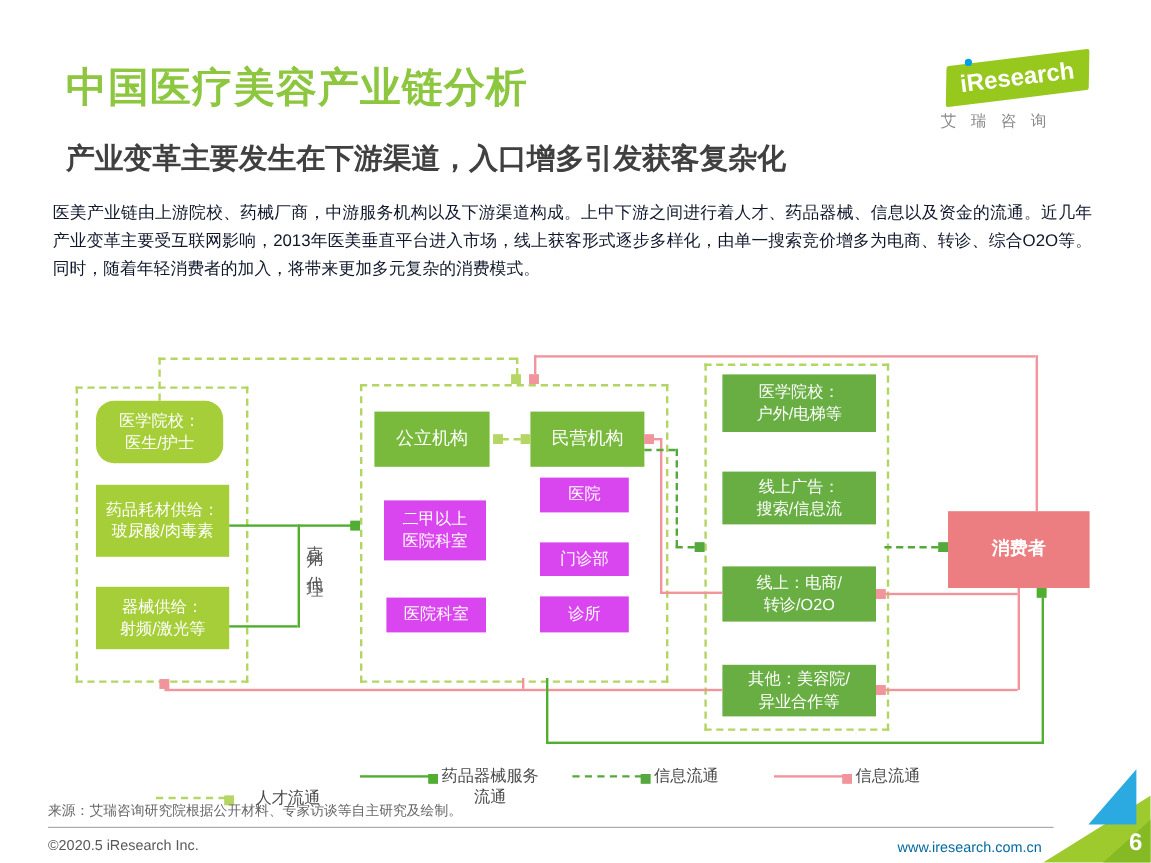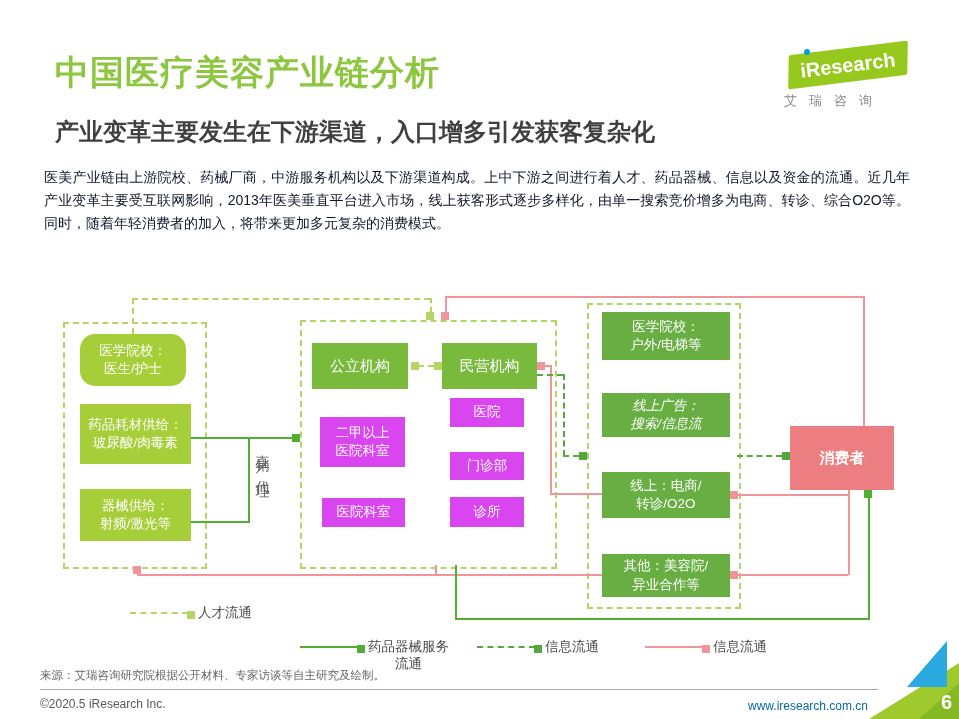--- a/index.html
+++ b/index.html
@@ -111,28 +111,28 @@
     <div class="box box-midgreen" style="left:402px;top:58px;width:95px;height:46px;">民营机构</div>
     <div class="box box-pale" style="left:280px;top:132px;width:85px;height:50px;">二甲以上
 医院科室</div>
     <div class="box box-pale" style="left:282px;top:213px;width:83px;height:29px;">医院科室</div>
     <div class="box box-pale" style="left:410px;top:113px;width:74px;height:29px;">医院</div>
     <div class="box box-pale" style="left:410px;top:167px;width:74px;height:28px;">门诊部</div>
     <div class="box box-pale" style="left:410px;top:212px;width:74px;height:30px;">诊所</div>
 
     <div class="box box-right" style="left:562px;top:27px;width:128px;height:48px;">医学院校：
 户外/电梯等</div>
-    <div class="box box-right" style="left:562px;top:108px;width:128px;height:44px;font-style:italic;">线上广告：
+    <div class="box box-right" style="left:562px;top:108px;width:128px;height:44px;">线上广告：
 搜索/信息流</div>
     <div class="box box-right" style="left:562px;top:187px;width:128px;height:46px;">线上：电商/
 转诊/O2O</div>
     <div class="box box-right" style="left:562px;top:269px;width:128px;height:43px;">其他：美容院/
 异业合作等</div>
 
-    <div class="box box-pink" style="left:750px;top:141px;width:104px;height:64px;text-align:center;">消费者</div>
+    <div class="box box-pink" style="left:750px;top:141px;width:118px;height:64px;text-align:center;">消费者</div>
 
     <div class="vl dash-lg" style="left:92px;top:13px;height:36px;"></div>
     <div class="hl dash-lg" style="left:92px;top:13px;width:298px;"></div>
     <div class="vl dash-lg" style="left:390px;top:13px;height:14px;"></div>
     <div class="ah ah-d c-lg" style="left:386px;top:27px;"></div>
 
     <div class="vl solid-p" style="left:823px;top:11px;height:130px;"></div>
     <div class="hl solid-p" style="left:405px;top:11px;width:418px;"></div>
     <div class="vl solid-p" style="left:405px;top:11px;height:16px;"></div>
     <div class="ah ah-d c-p" style="left:401px;top:27px;"></div>
@@ -167,21 +167,21 @@
     <div class="hl solid-p" style="left:97px;top:289px;width:465px;"></div>
     <div class="ah ah-u c-p" style="left:93px;top:281px;"></div>
     <div class="vl solid-p" style="left:395px;top:280px;height:9px;"></div>
 
     <div class="vl solid-g" style="left:415px;top:280px;height:55px;"></div>
     <div class="hl solid-g" style="left:415px;top:333px;width:415px;"></div>
     <div class="vl solid-g" style="left:828px;top:213px;height:122px;"></div>
     <div class="ah ah-u c-g" style="left:824px;top:205px;"></div>
   </div>
 
-  <div class="legend-item" style="left:130px;top:604px;">
+  <div class="legend-item" style="left:130px;top:656px;gap:15px;">
     <div class="legend-arrow" style="border-top:2px dashed #b5d665;">
         <div class="ah ah-r c-lg"></div>
       </div>
     <div class="legend-label">人才流通</div>
   </div>
   <div class="legend-item" style="left:300px;top:638px;">
     <div class="legend-arrow" style="border-top:2px solid #52ae32;">
         <div class="ah ah-r c-g"></div>
       </div>
     <div class="legend-label">药品器械服务

